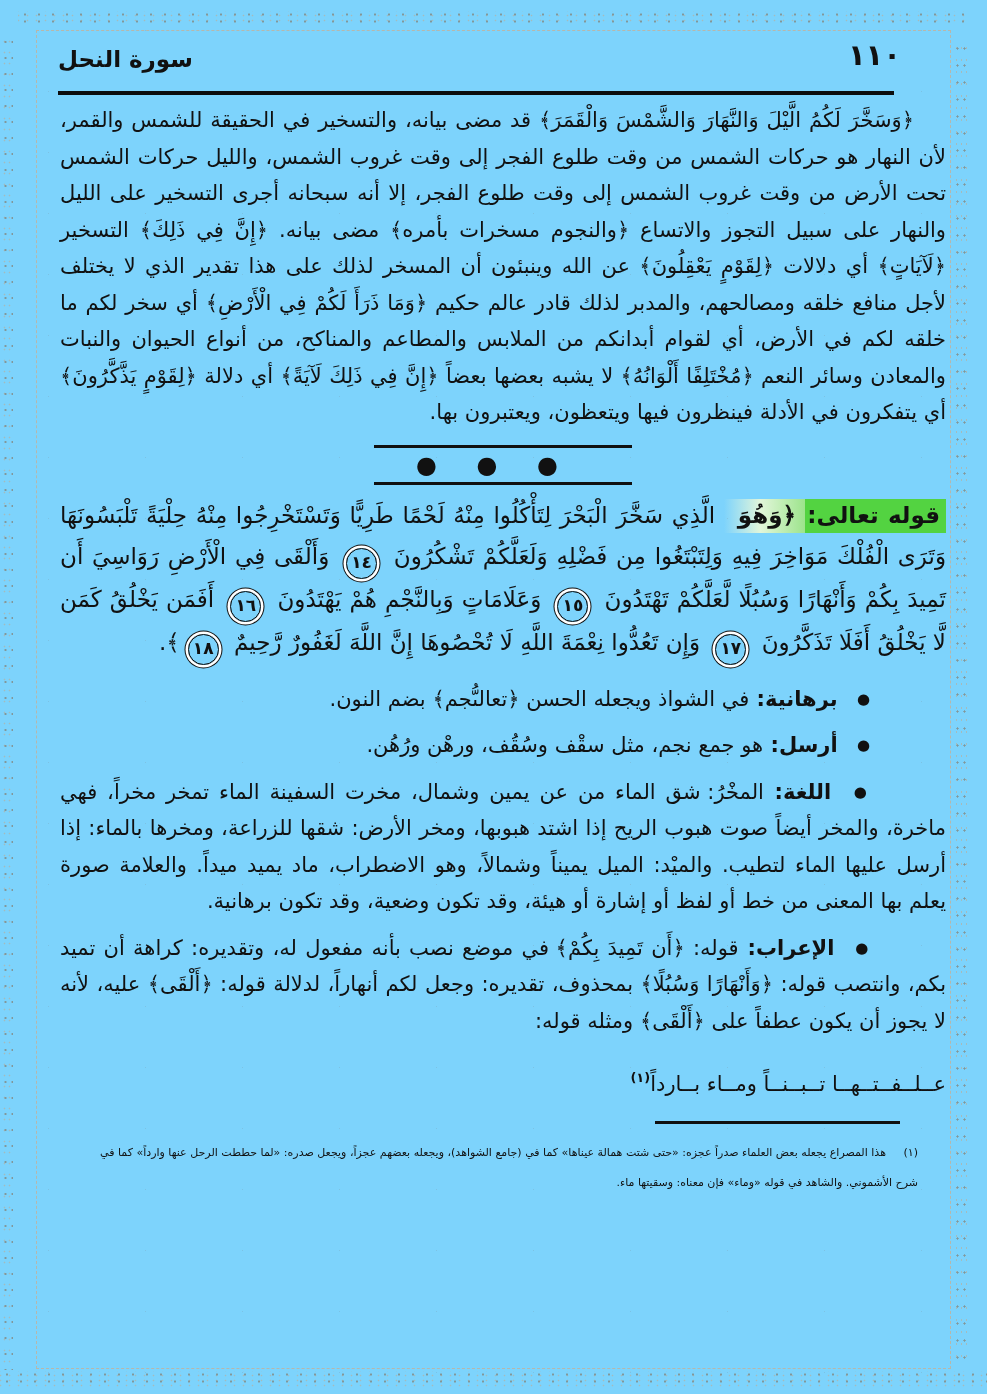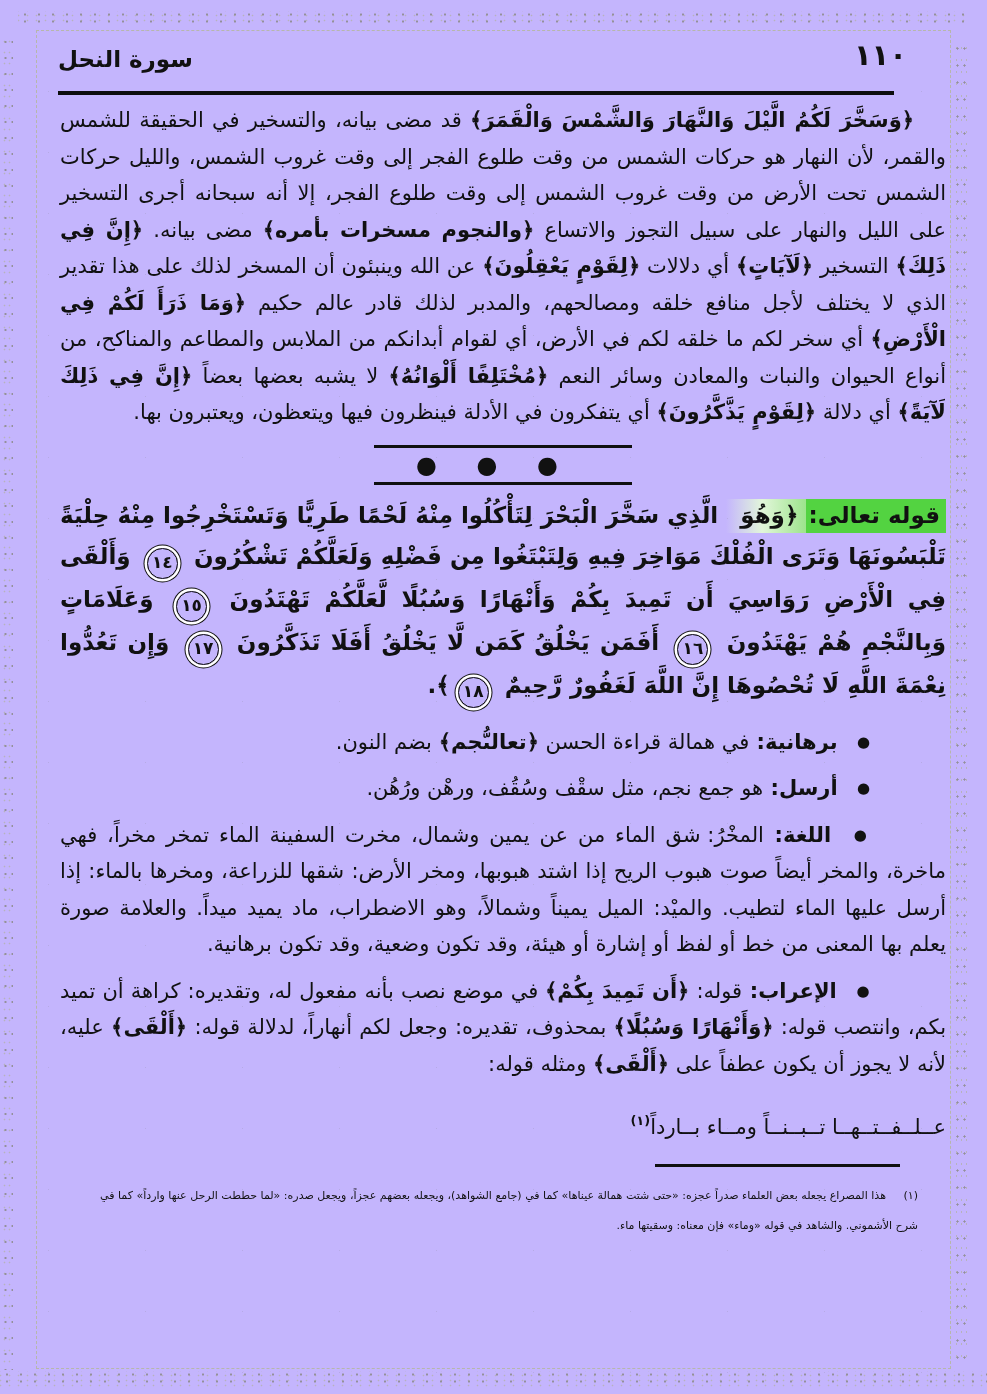--- a/index.html
+++ b/index.html
@@ -1,20 +1,20 @@
 <!DOCTYPE html>
 <html lang="ar" dir="rtl"><head>
 <meta charset="utf-8">
 <style>
   html,body{margin:0;padding:0;background:#e9e9e4;}
   .page{
     position:relative;
     width:987px;height:1394px;
     margin:0 auto;
-    background:#c4b5fd;
+    background:#7dd3fc;
     overflow:hidden;
     font-family:"DejaVu Sans",sans-serif;
     color:#111;
     direction:rtl;
   }
   
   .page::before{
     content:"";position:absolute;inset:0;pointer-events:none;
     background-image:radial-gradient(#777 0.6px, transparent 1px);
     background-size:97px 61px;opacity:.18;
@@ -31,29 +31,29 @@
   .speckle.top{left:18px;top:11px;width:952px;height:13px;}
   .speckle.bottom{left:0;top:1371px;width:987px;height:16px;}
   .speckle.left{left:2px;top:34px;width:11px;height:1336px;background-size:7px 16px,5px 11px;}
   .speckle.right{left:954px;top:40px;width:13px;height:1324px;background-size:7px 17px,5px 12px;}
   
   .frame{
     position:absolute;left:36px;top:30px;width:913px;height:1337px;
     border:1px dashed #b7b7ab;pointer-events:none;
   }
   .header-title{position:absolute;left:58px;top:46px;font-size:23px;font-weight:bold;}
-  .page-number{position:absolute;right:80px;top:38px;font-size:29px;font-weight:bold;letter-spacing:2px;}
+  .page-number{position:absolute;right:86px;top:38px;font-size:29px;font-weight:bold;letter-spacing:2px;}
   .header-rule{position:absolute;left:58px;top:91px;width:836px;height:4px;background:#0d0d0d;}
   .content{
     position:absolute;right:41px;top:102px;width:886px;
     text-align:justify;
   }
   .commentary{font-size:21px;line-height:36.5px;text-indent:32px;margin:0;}
   .run{white-space:pre-wrap;}
-  .run-quran{font-weight:700;}
+  .run-quran{font-weight:400;}
   .run-title{font-weight:700;}
   .run-bullet{font-size:15px;vertical-align:2px;padding-left:12px;}
   .separator{width:258px;margin:14px auto 10px;text-align:center;}
   .sep-line{height:3px;background:#101010;}
   .sep-dots{font-size:24px;letter-spacing:16px;line-height:34px;padding-right:16px;}
   .verse{font-size:23px;font-weight:700;line-height:41px;margin:10px 0 6px;}
   .run-hl{background:#53d341;padding:3px 6px 5px 2px;}
   .run-hlq{background:linear-gradient(to left,#9de48c,#e2f6da 55%,rgba(255,255,255,0));padding:3px 0 5px 14px;}
   .run-ayah{
     display:inline-block;width:29px;height:29px;line-height:27px;
@@ -93,21 +93,21 @@
     <p class="commentary"><span class="run run-quran">﴿وَسَخَّرَ لَكُمُ الَّيْلَ وَالنَّهَارَ وَالشَّمْسَ وَالْقَمَرَ﴾</span><span class="run run-plain"> قد مضى بيانه، والتسخير في الحقيقة للشمس والقمر، لأن النهار هو حركات الشمس من وقت طلوع الفجر إلى وقت غروب الشمس، والليل حركات الشمس تحت الأرض من وقت غروب الشمس إلى وقت طلوع الفجر، إلا أنه سبحانه أجرى التسخير على الليل والنهار على سبيل التجوز والاتساع </span><span class="run run-quran">﴿والنجوم مسخرات بأمره﴾</span><span class="run run-plain"> مضى بيانه. </span><span class="run run-quran">﴿إِنَّ فِي ذَلِكَ﴾</span><span class="run run-plain"> التسخير </span><span class="run run-quran">﴿لَآيَاتٍ﴾</span><span class="run run-plain"> أي دلالات </span><span class="run run-quran">﴿لِقَوْمٍ يَعْقِلُونَ﴾</span><span class="run run-plain"> عن الله وينبئون أن المسخر لذلك على هذا تقدير الذي لا يختلف لأجل منافع خلقه ومصالحهم، والمدبر لذلك قادر عالم حكيم </span><span class="run run-quran">﴿وَمَا ذَرَأَ لَكُمْ فِي الْأَرْضِ﴾</span><span class="run run-plain"> أي سخر لكم ما خلقه لكم في الأرض، أي لقوام أبدانكم من الملابس والمطاعم والمناكح، من أنواع الحيوان والنبات والمعادن وسائر النعم </span><span class="run run-quran">﴿مُخْتَلِفًا أَلْوَانُهُ﴾</span><span class="run run-plain"> لا يشبه بعضها بعضاً </span><span class="run run-quran">﴿إِنَّ فِي ذَلِكَ لَآيَةً﴾</span><span class="run run-plain"> أي دلالة </span><span class="run run-quran">﴿لِقَوْمٍ يَذَّكَّرُونَ﴾</span><span class="run run-plain"> أي يتفكرون في الأدلة فينظرون فيها ويتعظون، ويعتبرون بها.</span></p>
 
     <div class="separator">
       <div class="sep-line"></div>
       <div class="sep-dots">● ● ●</div>
       <div class="sep-line"></div>
     </div>
 
     <p class="verse"><span class="run run-hl">قوله تعالى:</span><span class="run run-hlq"> ﴿وَهُوَ</span><span class="run run-quran"> الَّذِي سَخَّرَ الْبَحْرَ لِتَأْكُلُوا مِنْهُ لَحْمًا طَرِيًّا وَتَسْتَخْرِجُوا مِنْهُ حِلْيَةً تَلْبَسُونَهَا وَتَرَى الْفُلْكَ مَوَاخِرَ فِيهِ وَلِتَبْتَغُوا مِن فَضْلِهِ وَلَعَلَّكُمْ تَشْكُرُونَ </span><span class="run run-ayah">١٤</span><span class="run run-quran"> وَأَلْقَى فِي الْأَرْضِ رَوَاسِيَ أَن تَمِيدَ بِكُمْ وَأَنْهَارًا وَسُبُلًا لَّعَلَّكُمْ تَهْتَدُونَ </span><span class="run run-ayah">١٥</span><span class="run run-quran"> وَعَلَامَاتٍ وَبِالنَّجْمِ هُمْ يَهْتَدُونَ </span><span class="run run-ayah">١٦</span><span class="run run-quran"> أَفَمَن يَخْلُقُ كَمَن لَّا يَخْلُقُ أَفَلَا تَذَكَّرُونَ </span><span class="run run-ayah">١٧</span><span class="run run-quran"> وَإِن تَعُدُّوا نِعْمَةَ اللَّهِ لَا تُحْصُوهَا إِنَّ اللَّهَ لَغَفُورٌ رَّحِيمٌ </span><span class="run run-ayah">١٨</span><span class="run run-quran">﴾.</span></p>
 
-    <p class="section first"><span class="run run-bullet">●</span><span class="run run-title"> برهانية: </span><span class="run run-plain">في همالة قراءة الحسن </span><span class="run run-quran">﴿تعالىُّجم﴾</span><span class="run run-plain"> بضم النون.</span></p>
+    <p class="section first"><span class="run run-bullet">●</span><span class="run run-title"> برهانية: </span><span class="run run-plain">في الشواذ ويجعله الحسن </span><span class="run run-quran">﴿تعالىُّجم﴾</span><span class="run run-plain"> بضم النون.</span></p>
     <p class="section"><span class="run run-bullet">●</span><span class="run run-title"> أرسل: </span><span class="run run-plain">هو جمع نجم، مثل سقْف وسُقُف، ورهْن ورُهُن.</span></p>
     <p class="section"><span class="run run-bullet">●</span><span class="run run-title"> اللغة: </span><span class="run run-plain">المخْرُ: شق الماء من عن يمين وشمال، مخرت السفينة الماء تمخر مخراً، فهي ماخرة، والمخر أيضاً صوت هبوب الريح إذا اشتد هبوبها، ومخر الأرض: شقها للزراعة، ومخرها بالماء: إذا أرسل عليها الماء لتطيب. والميْد: الميل يميناً وشمالاً، وهو الاضطراب، ماد يميد ميداً. والعلامة صورة يعلم بها المعنى من خط أو لفظ أو إشارة أو هيئة، وقد تكون وضعية، وقد تكون برهانية.</span></p>
     <p class="section"><span class="run run-bullet">●</span><span class="run run-title"> الإعراب: </span><span class="run run-plain">قوله: </span><span class="run run-quran">﴿أَن تَمِيدَ بِكُمْ﴾</span><span class="run run-plain"> في موضع نصب بأنه مفعول له، وتقديره: كراهة أن تميد بكم، وانتصب قوله: </span><span class="run run-quran">﴿وَأَنْهَارًا وَسُبُلًا﴾</span><span class="run run-plain"> بمحذوف، تقديره: وجعل لكم أنهاراً، لدلالة قوله: </span><span class="run run-quran">﴿أَلْقَى﴾</span><span class="run run-plain"> عليه، لأنه لا يجوز أن يكون عطفاً على </span><span class="run run-quran">﴿أَلْقَى﴾</span><span class="run run-plain"> ومثله قوله:</span></p>
 
     <p class="poetry"><span>عــلــفــتــهــا تــبــنــاً ومــاء بــارداً</span><span class="fn-ref">(١)</span></p>
 
     <div class="fn-rule"></div>
     <p class="footnote"><span class="run run-fnmark">(١)</span><span class="run run-plain"> هذا المصراع يجعله بعض العلماء صدراً عجزه: «حتى شتت همالة عيناها» كما في (جامع الشواهد)، ويجعله بعضهم عجزاً، ويجعل صدره: «لما حططت الرحل عنها وارداً» كما في شرح الأشموني. والشاهد في قوله «وماء» فإن معناه: وسقيتها ماء.</span></p>
 
   </div>

